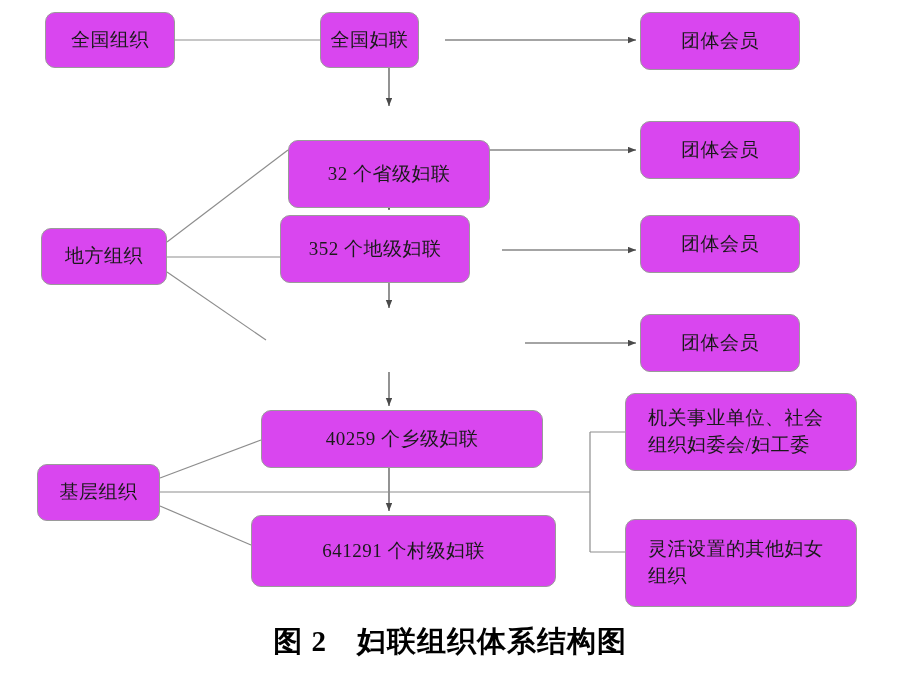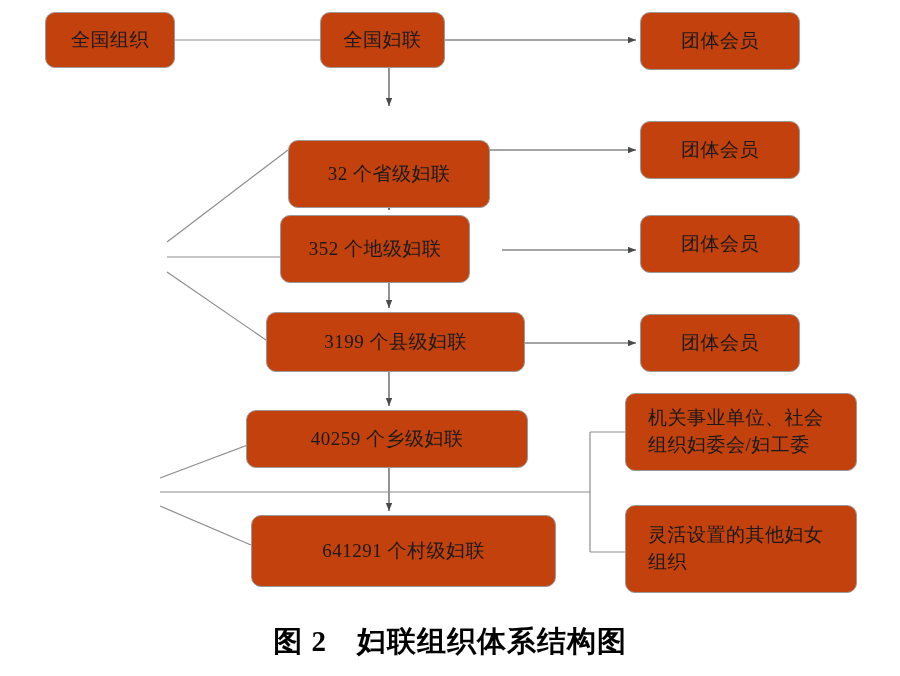--- a/index.html
+++ b/index.html
@@ -23,21 +23,21 @@
     top: 0;
     width: 900px;
     height: 676px;
     pointer-events: none;
   }
   .node {
     position: absolute;
     box-sizing: border-box;
     border: 1px solid #9a9a9a;
     border-radius: 10px;
-    background: #c2410c;
+    background: #d946ef;
     display: flex;
     align-items: center;
     justify-content: center;
     text-align: center;
     color: #1a1a1a;
     font-size: 19px;
     line-height: 1.42;
     letter-spacing: 0.5px;
     z-index: 2;
   }
@@ -105,68 +105,71 @@
       <line x1="590" y1="432" x2="590" y2="552"></line>
       <line x1="590" y1="432" x2="625" y2="432"></line>
       <line x1="590" y1="552" x2="625" y2="552"></line>
     </g>
   </svg>
 
   <div class="node" style="left:45px; top:12px; width:130px; height:56px;">
     <span class="lbl">全国组织</span>
   </div>
 
-  <div class="node" style="left:320px; top:12px; width:125px; height:56px;">
+  <div class="node" style="left:320px; top:12px; width:99px; height:56px;">
     <span class="lbl">全国妇联</span>
   </div>
 
   <div class="node" style="left:640px; top:12px; width:160px; height:58px;">
     <span class="lbl">团体会员</span>
   </div>
 
   <div class="node" style="left:288px; top:110px; width:202px; height:68px;margin-top:30px;">
     <span class="lbl">32 个省级妇联</span>
   </div>
 
   <div class="node" style="left:640px; top:121px; width:160px; height:58px;">
     <span class="lbl">团体会员</span>
   </div>
 
+  <div class="node" style="left:41px; top:228px; width:126px; height:57px;">
+    <span class="lbl">地方组织</span>
+  </div>
 
   <div class="node" style="left:280px; top:215px; width:190px; height:68px;">
     <span class="lbl">352 个地级妇联</span>
   </div>
 
   <div class="node" style="left:640px; top:215px; width:160px; height:58px;">
     <span class="lbl">团体会员</span>
   </div>
 
-  <div class="node" style="left:266px; top:312px; width:259px; height:60px;">
-    <span class="lbl">3199 个县级妇联</span>
-  </div>
 
   <div class="node" style="left:640px; top:314px; width:160px; height:58px;">
     <span class="lbl">团体会员</span>
   </div>
 
-  <div class="node" style="left:246px; top:410px; width:282px; height:58px;">
+  <div class="node" style="left:261px; top:410px; width:282px; height:58px;">
     <span class="lbl">40259 个乡级妇联</span>
   </div>
 
   <div class="node left-align" style="left:625px; top:393px; width:232px; height:78px;">
     <span class="lbl">机关事业单位、社会
 组织妇委会/妇工委</span>
   </div>
 
+  <div class="node" style="left:37px; top:464px; width:123px; height:57px;">
+    <span class="lbl">基层组织</span>
+  </div>
 
   <div class="node" style="left:251px; top:515px; width:305px; height:72px;">
     <span class="lbl">641291 个村级妇联</span>
   </div>
 
-  <div class="node left-align" style="left:625px; top:505px; width:232px; height:88px;">
+  <div class="node left-align" style="left:625px; top:519px; width:232px; height:88px;">
     <span class="lbl">灵活设置的其他妇女
 组织</span>
   </div>
 
   <div class="caption" style="top:622px;">
     <span>图 2　妇联组织体系结构图</span>
   </div>
 
 </div>
 

